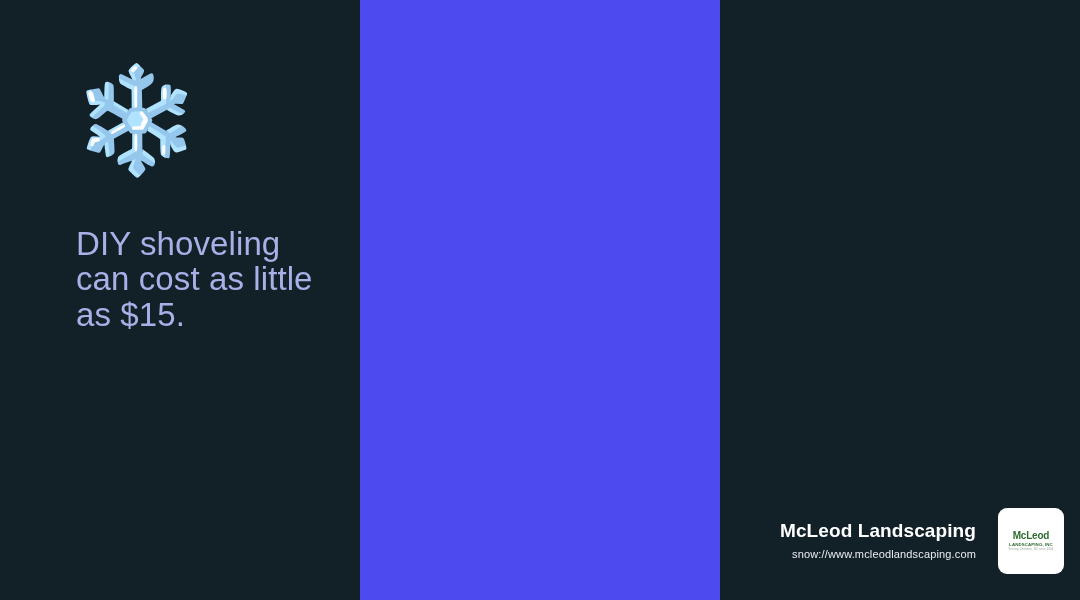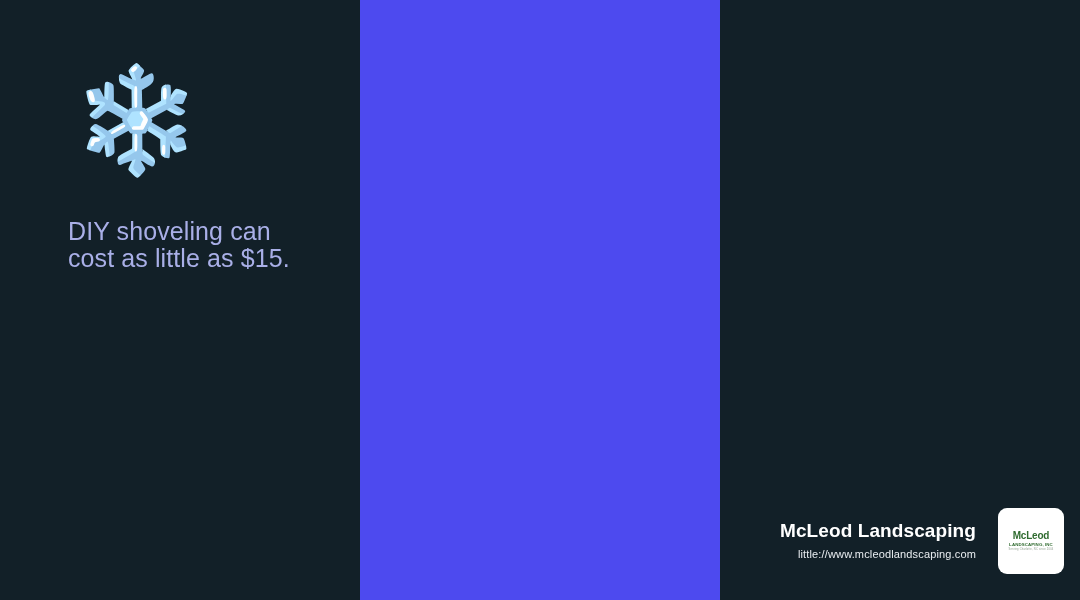--- a/index.html
+++ b/index.html
@@ -57,26 +57,26 @@
   }
   .emoji-tractor {
     left: 412px;
     top: 80px;
     font-size: 104px;
   }
 
   
   .stat-text {
     position: absolute;
-    font-size: 25px;
+    font-size: 33px;
     line-height: 1.07;
     font-weight: 400;
     letter-spacing: 0.1px;
     white-space: pre-line;
-    margin: 4px;
+    margin: 12px;
   }
   .stat-1 {
     left: 64px;
     top: 214px;
     width: 250px;
     color: #a9afe7;
   }
   .stat-2 {
     left: 420px;
     top: 214px;
@@ -176,21 +176,21 @@
 
   <div class="panel panel-3">
     
     
     
   </div>
 
   <div class="brand">
     <div class="brand-text">
       <div class="brand-name">McLeod Landscaping</div>
-      <div class="brand-url">little://www.mcleodlandscaping.com</div>
+      <div class="brand-url">snow://www.mcleodlandscaping.com</div>
     </div>
     <div class="brand-logo">
       <div class="logo-mark">McLeod</div>
       <div class="logo-sub">LANDSCAPING, INC</div>
       <div class="logo-tag">Serving Charlotte, NC since 2004</div>
     </div>
   </div>
 
 </div>
 

